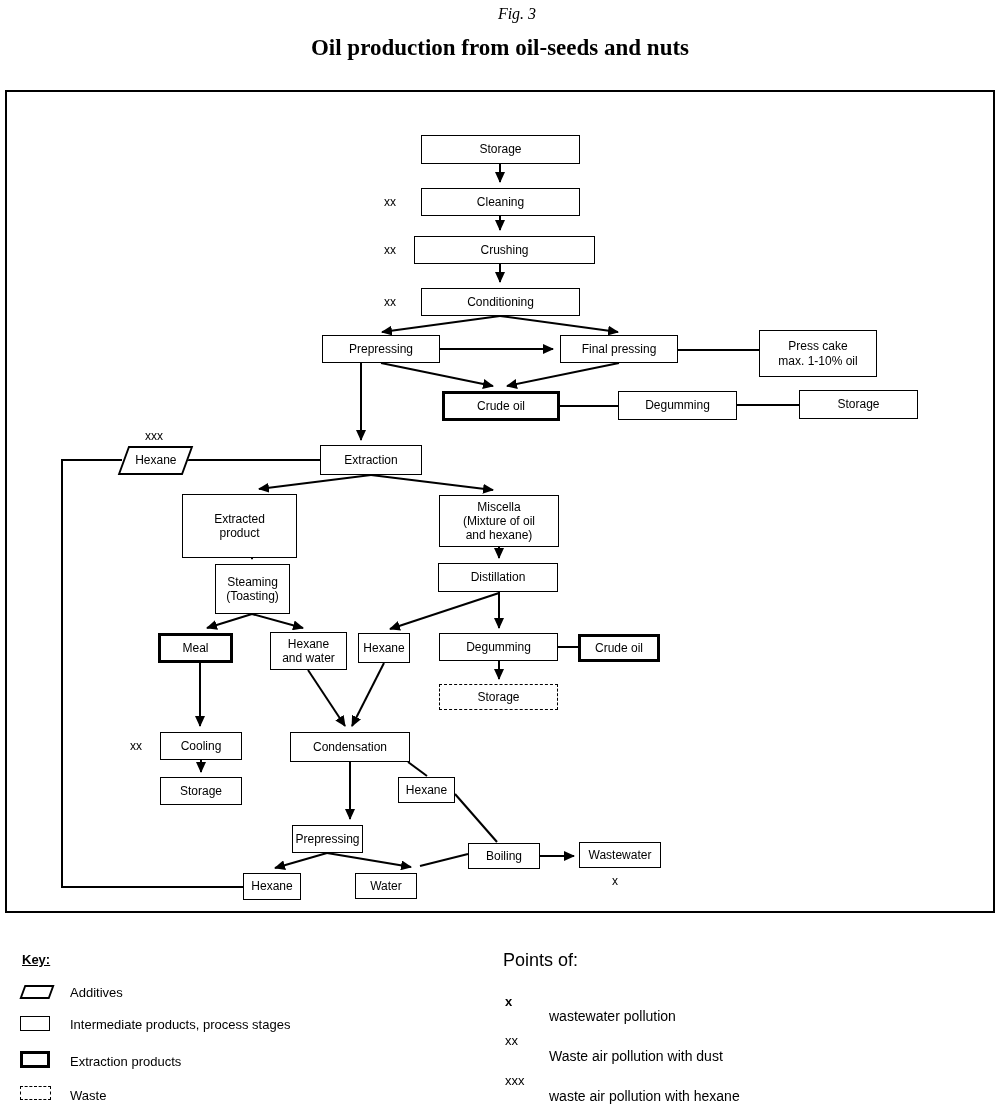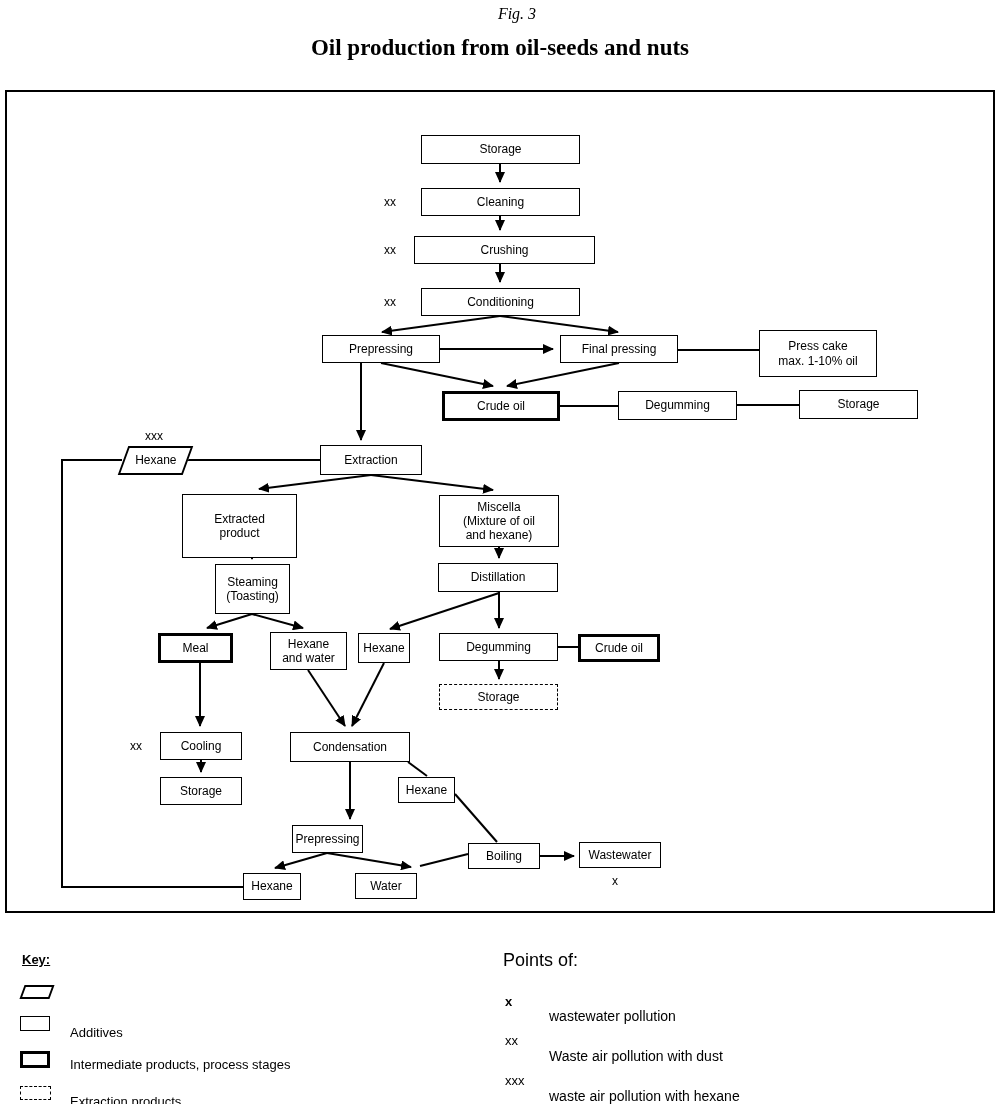--- a/index.html
+++ b/index.html
@@ -18,21 +18,21 @@
   .node.dashed{border:1.5px dashed #000;}
   .node.para{border:2px solid #000;transform:skewX(-20deg);}
   .para-inner{display:block;transform:skewX(20deg);white-space:pre-line;}
   .pmark{position:absolute;z-index:2;font-size:12px;}
   .key-title{position:absolute;left:22px;top:952px;font-size:13px;font-weight:bold;text-decoration:underline;}
   .key-icon{position:absolute;box-sizing:border-box;background:#fff;}
   .ki-para{left:22px;top:985px;width:30px;height:14px;border:2px solid #000;transform:skewX(-20deg);}
   .ki-thin{left:20px;top:1016px;width:30px;height:15px;border:1.5px solid #000;}
   .ki-thick{left:20px;top:1051px;width:30px;height:17px;border:3px solid #000;}
   .ki-dash{left:20px;top:1086px;width:31px;height:14px;border:1.5px dashed #000;}
-  .key-label{position:absolute;left:70px;font-size:13px;margin-top:40px;}
+  .key-label{position:absolute;left:70px;font-size:13px;}
   .points-title{position:absolute;left:503px;top:950px;font-size:18px;}
   .points-symbol{position:absolute;left:505px;font-size:13px;}
   .points-symbol.bold{font-weight:bold;}
   .points-label{position:absolute;left:549px;font-size:14px;margin-top:15px;}
 </style>
 </head>
 <body>
 
 <div class="fig-label">Fig. 3</div>
 <div class="fig-title">Oil production from oil-seeds and nuts</div>

